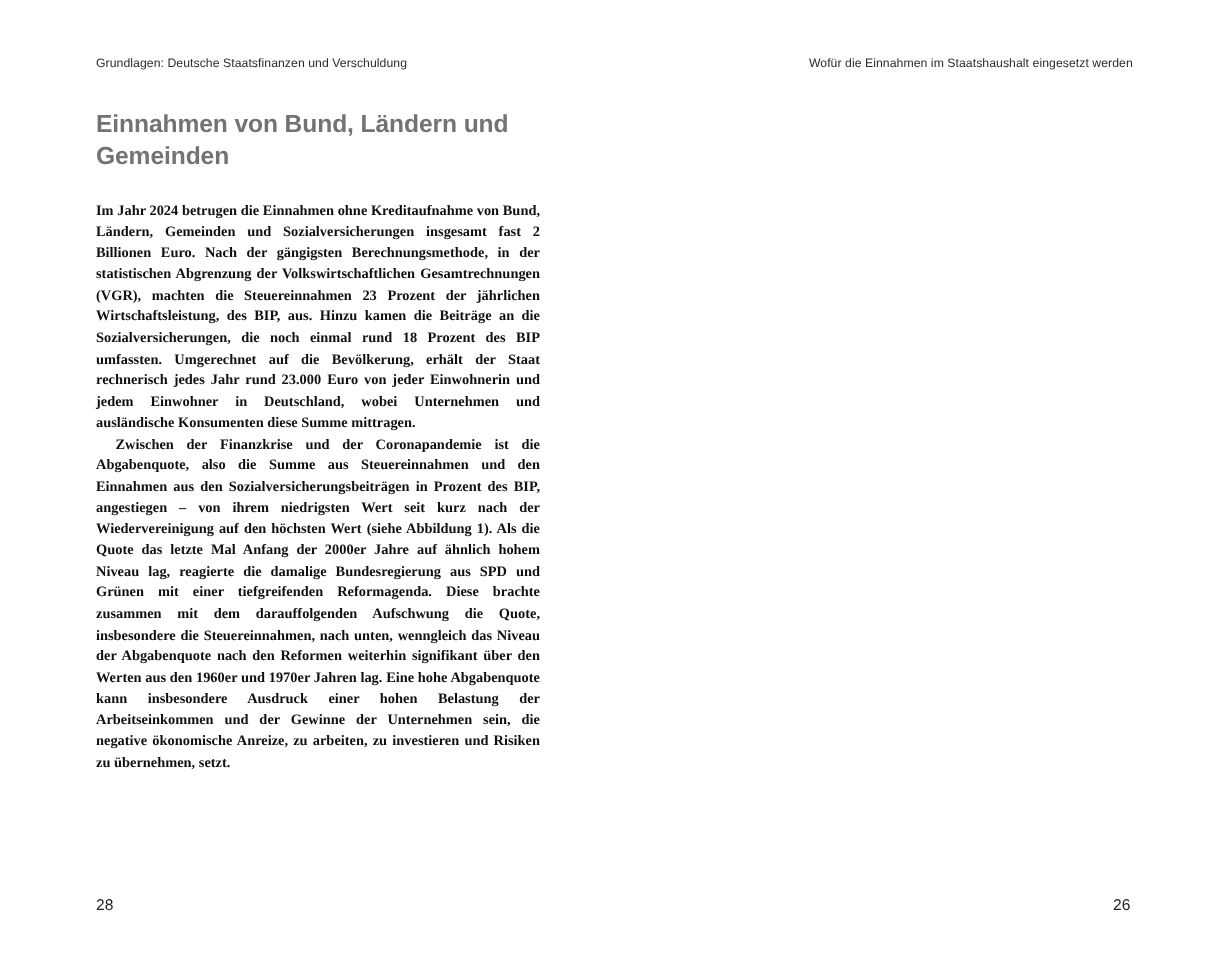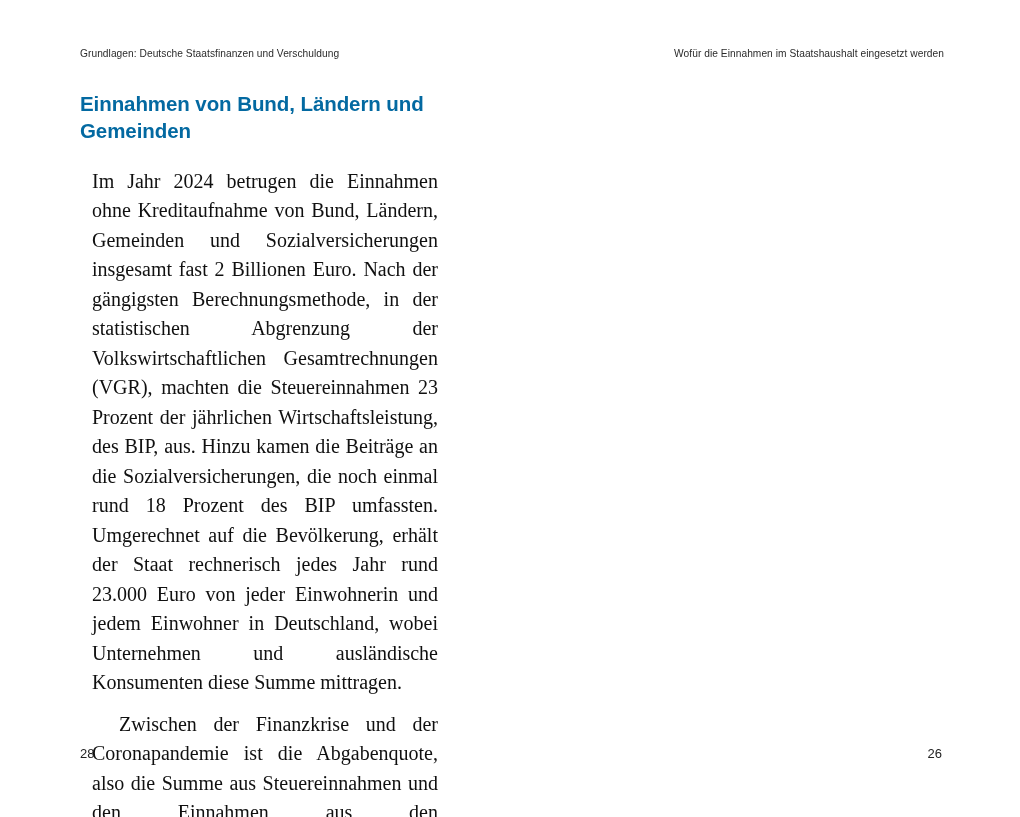--- a/index.html
+++ b/index.html
@@ -65,31 +65,32 @@
     left: 80px;
     top: 90px;
     width: 370px;
   }
   h1.chapter-title {
     margin: 0 0 22px 0;
     font-family: "Liberation Sans", sans-serif;
     font-size: 20.5px;
     font-weight: bold;
     line-height: 1.34;
-    color: #0369a1;
+    color: #737373;
     letter-spacing: -0.004em;
   }
   p.body-text {
-    margin: 12px;
+    margin: 0;
     font-family: "Liberation Serif", serif;
-    font-size: 20px;
+    font-size: 12px;
     line-height: 1.475;
     text-align: justify;
     color: #101010;
     hyphens: manual;
+    font-weight: bold;
   }
   p.body-text.indented {
     text-indent: 1.35em;
   }
 </style>
 </head>
 <body>
 
 <div class="spread">
 

